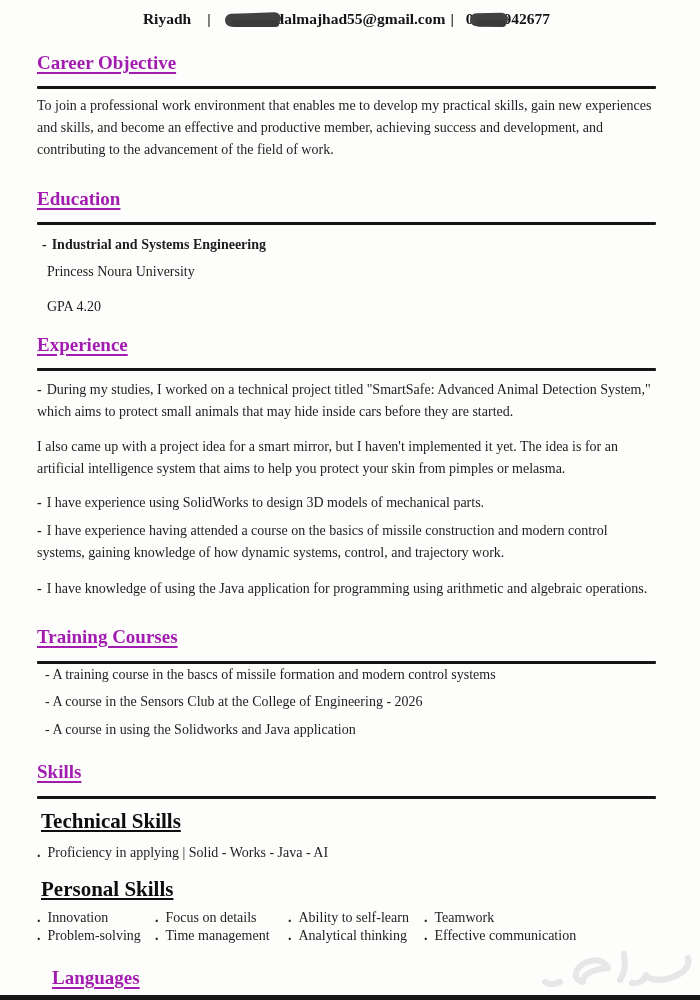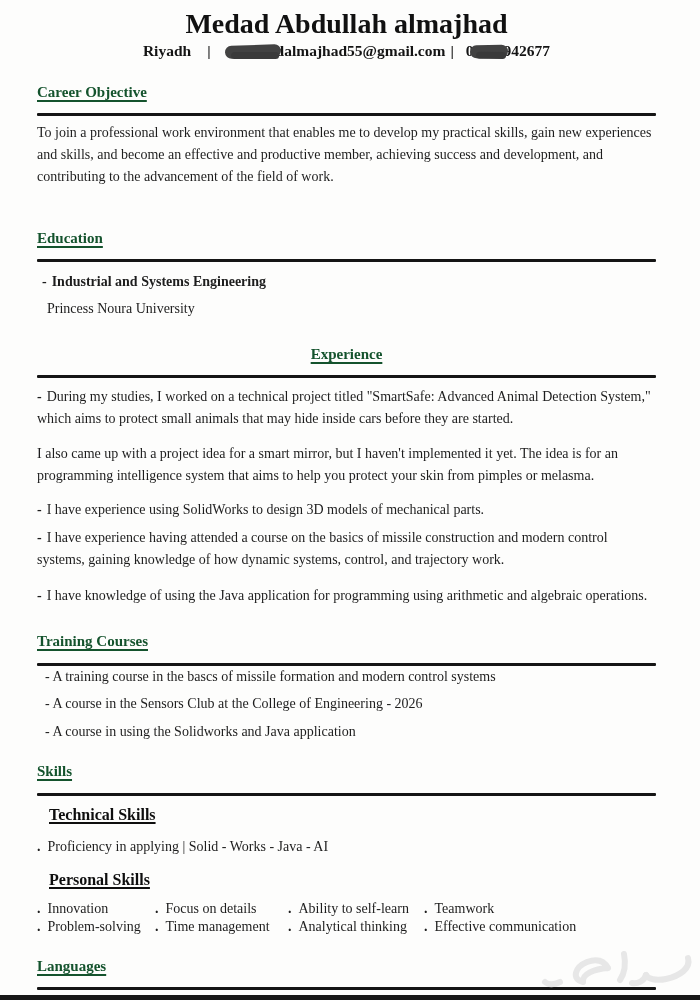--- a/index.html
+++ b/index.html
@@ -11,38 +11,38 @@
     position:relative;
     overflow:hidden;
     margin:0 auto;
   }
   .content{padding:8px 44px 0 37px;}
   .name{font-size:28px;font-weight:bold;text-align:center;color:#111;}
   .contact{font-size:15.5px;font-weight:bold;text-align:center;margin-top:2px;white-space:nowrap;color:#141414;}
   .sep1{margin:0 14px 0 16px;}
   .sep2{margin:0 12px 0 5px;}
   h2{
-    font-size:15px;font-weight:bold;margin:0;color:#14532d;
+    font-size:19px;font-weight:bold;margin:0;color:#a21caf;
     text-decoration:underline;text-decoration-thickness:2px;text-underline-offset:3px;
   }
   h3{
-    font-size:16px;font-weight:bold;margin:12px;color:#0e0e0e;
+    font-size:21px;font-weight:bold;margin:4px;color:#0e0e0e;
     text-decoration:underline;text-decoration-thickness:1.5px;text-underline-offset:2px;
   }
   .rule{height:3px;background:#151515;border-radius:1px;}
   p{margin:0;font-size:14px;line-height:22px;}
   .h-co{margin-top:24px;}
   .rule-co{margin-top:12px;}
   .p-co{margin-top:6px;}
-  .h-edu{margin-top:42px;}
+  .h-edu{margin-top:27px;}
   .rule-edu{margin-top:12px;}
   .p-degree{margin-top:9px;font-weight:bold;padding-left:5px;}
   .p-univ{margin-top:5px;padding-left:10px;}
   .p-gpa{margin-top:13px;padding-left:10px;}
-  .h-exp{margin-top:26px;text-align:center;}
+  .h-exp{margin-top:16px;}
   .rule-exp{margin-top:12px;}
   .p-exp1{margin-top:8px;}
   .p-exp2{margin-top:13px;}
   .p-exp3{margin-top:12px;}
   .p-exp4{margin-top:6px;}
   .p-exp5{margin-top:14px;}
   .h-train{margin-top:26px;}
   .rule-train{margin-top:13px;}
   .p-c1{padding-left:8px;}
   .p-c2{margin-top:5px;padding-left:8px;}
@@ -50,21 +50,21 @@
   .h-skills{margin-top:20px;}
   .rule-skills{margin-top:13px;}
   .h-tech{margin-top:10px;}
   .p-prof{margin-top:8px;}
   .h-pers{margin-top:13px;}
   .skill-grid{
     margin-top:8px;display:grid;
     grid-template-columns:118px 133px 136px 1fr;
     row-gap:1px;font-size:14px;line-height:16.5px;
   }
-  .h-lang{margin-top:23px;}
+  .h-lang{margin-top:23px;margin-left:15px;}
   .rule-lang{margin-top:12px;}
   .p-arab{margin-top:9px;}
   .p-eng{margin-top:8px;}
   .dash{font-weight:bold;margin-right:5px;}
   .blt{font-weight:bold;margin-right:7px;}
   .scribble{
     display:inline-block;background:#424242;border-radius:8px;
     vertical-align:-2px;position:relative;
   }
   .scribble-email{width:56px;height:13px;margin-right:-5px;transform:rotate(-2deg);}
@@ -75,39 +75,39 @@
   }
   .bottom-bar{position:absolute;left:0;right:0;bottom:0;height:5px;background:#171717;}
   .watermark{position:absolute;right:4px;bottom:0;width:158px;height:60px;}
 </style>
 </head>
 <body>
 
 <div class="doc">
   <div class="content">
 
-    <div class="name">Medad Abdullah almajhad</div>
 
     <div class="contact">
       <span>Riyadh</span><span class="sep1">|</span><span><span class="scribble scribble-email"></span><span>dalmajhad55@gmail.com</span></span><span class="sep2">|</span><span><span>0</span><span class="scribble scribble-phone"></span><span>942677</span></span>
     </div>
 
     <h2 class="h-co">Career Objective</h2>
     <div class="rule rule-co"></div>
     <p class="p-co">To join a professional work environment that enables me to develop my practical skills, gain new experiences and skills, and become an effective and productive member, achieving success and development, and contributing to the advancement of the field of work.</p>
 
     <h2 class="h-edu">Education</h2>
     <div class="rule rule-edu"></div>
     <p class="p-degree"><span class="dash">-</span><span>Industrial and Systems Engineering</span></p>
     <p class="p-univ">Princess Noura University</p>
+    <p class="p-gpa">GPA 4.20</p>
 
     <h2 class="h-exp">Experience</h2>
     <div class="rule rule-exp"></div>
     <p class="p-exp1"><span class="dash">-</span><span>During my studies, I worked on a technical project titled "SmartSafe: Advanced Animal Detection System," which aims to protect small animals that may hide inside cars before they are started.</span></p>
-    <p class="p-exp2"><span>I also came up with a project idea for a smart mirror, but I haven't implemented it yet. The idea is for an programming intelligence system that aims to help you protect your skin from pimples or melasma.</span></p>
+    <p class="p-exp2"><span>I also came up with a project idea for a smart mirror, but I haven't implemented it yet. The idea is for an artificial intelligence system that aims to help you protect your skin from pimples or melasma.</span></p>
     <p class="p-exp3"><span class="dash">-</span><span>I have experience using SolidWorks to design 3D models of mechanical parts.</span></p>
     <p class="p-exp4"><span class="dash">-</span><span>I have experience having attended a course on the basics of missile construction and modern control systems, gaining knowledge of how dynamic systems, control, and trajectory work.</span></p>
     <p class="p-exp5"><span class="dash">-</span><span>I have knowledge of using the Java application for programming using arithmetic and algebraic operations.</span></p>
 
     <h2 class="h-train">Training Courses</h2>
     <div class="rule rule-train"></div>
     <p class="p-c1">- A training course in the bascs of missile formation and modern control systems</p>
     <p class="p-c2">- A course in the Sensors Club at the College of Engineering - 2026</p>
     <p class="p-c3">- A course in using the Solidworks and Java application</p>
 

